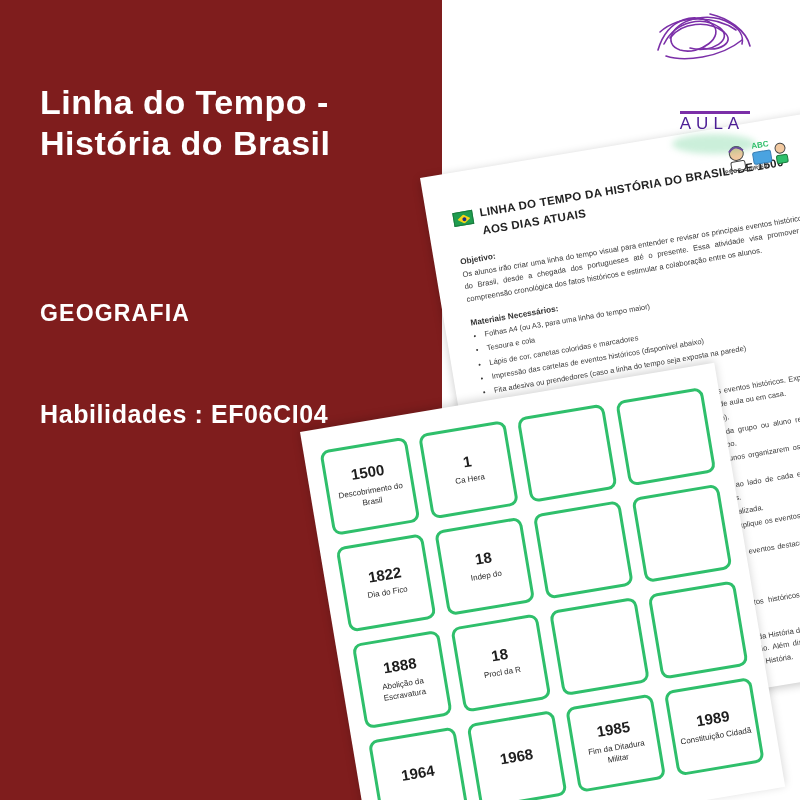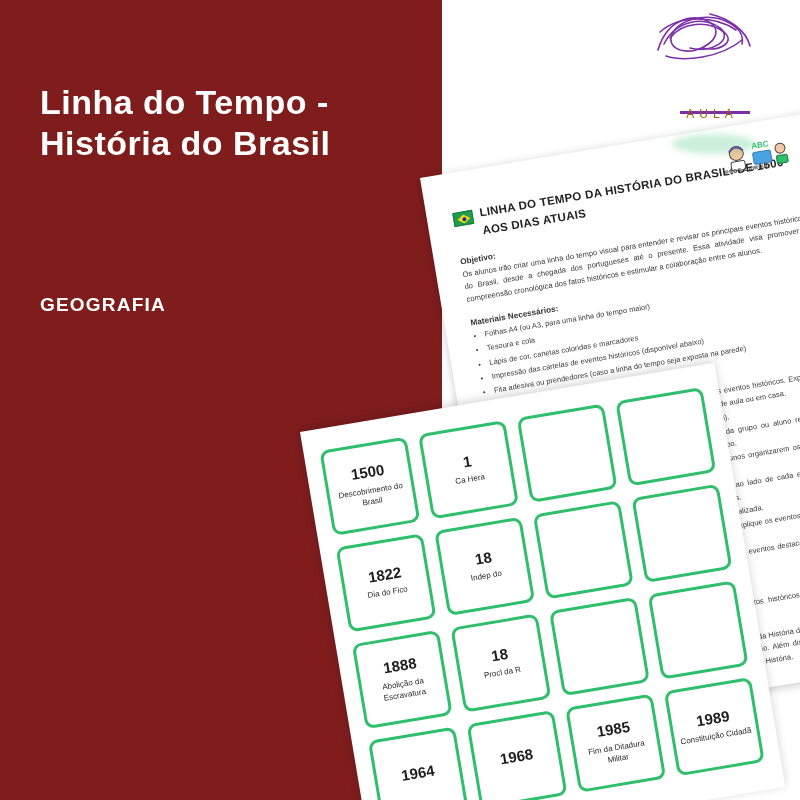--- a/index.html
+++ b/index.html
@@ -28,23 +28,23 @@
     left: 40px; top: 82px;
     width: 380px;
     color: #ffffff;
     font-size: 34px;
     font-weight: bold;
     line-height: 1.22;
     letter-spacing: 0.5px;
   }
   .lp-subject {
     position: absolute;
-    left: 40px; top: 294px;
+    left: 40px; top: 300px;
     color: #ffffff;
-    font-size: 19px;
+    font-size: 23px;
     font-weight: bold;
     letter-spacing: 1.2px;
   }
   .lp-skills {
     position: absolute;
     left: 40px; top: 398px;
     width: 370px;
     color: #ffffff;
     font-size: 25px;
     font-weight: bold;
@@ -78,26 +78,26 @@
     width: 160px;
     text-align: center;
     font-size: 38px;
     font-weight: bold;
     letter-spacing: 1px;
     color: #7B2FA8;
   }
   .brand-word .v-green { color: #2FBF6B; }
   .brand-sub {
     position: absolute;
-    left: 0; top: 97px;
+    left: 0; top: 104px;
     width: 160px;
     text-align: center;
-    font-size: 12px;
+    font-size: 17px;
     letter-spacing: 5px;
-    color: #a16207;
+    color: #4c1d95;
   }
   .brand-underline {
     position: absolute;
     left: 48px; top: 101px;
     width: 70px; height: 3px;
     background: #7B2FA8;
   }
   .brand-shadow {
     position: absolute;
     left: 40px; top: 124px;
@@ -362,20 +362,21 @@
       <div class="card">
         <div class="card-year">1989</div>
         <div class="card-label">Constituição Cidadã</div>
       </div>
     </div>
   </div>
 
   <div class="left-panel">
     <div class="lp-title">Linha do Tempo - História do Brasil</div>
     <div class="lp-subject">GEOGRAFIA</div>
+    <div class="lp-skills">Habilidades : EF06CI04</div>
   </div>
 
   <div class="brand">
     <svg class="brand-scribble" viewBox="0 0 110 58">
       <g fill="none" stroke="#7B2FA8" stroke-width="1.6" stroke-linecap="round">
         <path d="M8 40 C18 6, 48 2, 62 14 C76 26, 50 46, 30 40 C12 34, 22 12, 48 8 C72 4, 96 18, 92 34"></path>
         <path d="M14 34 C26 10, 54 6, 70 18 C84 29, 62 44, 40 38"></path>
         <path d="M20 28 C32 12, 58 10, 74 22 C86 32, 70 42, 52 38"></path>
         <path d="M10 22 C30 4, 66 6, 86 20"></path>
         <path d="M16 46 C34 52, 70 48, 92 30"></path>

